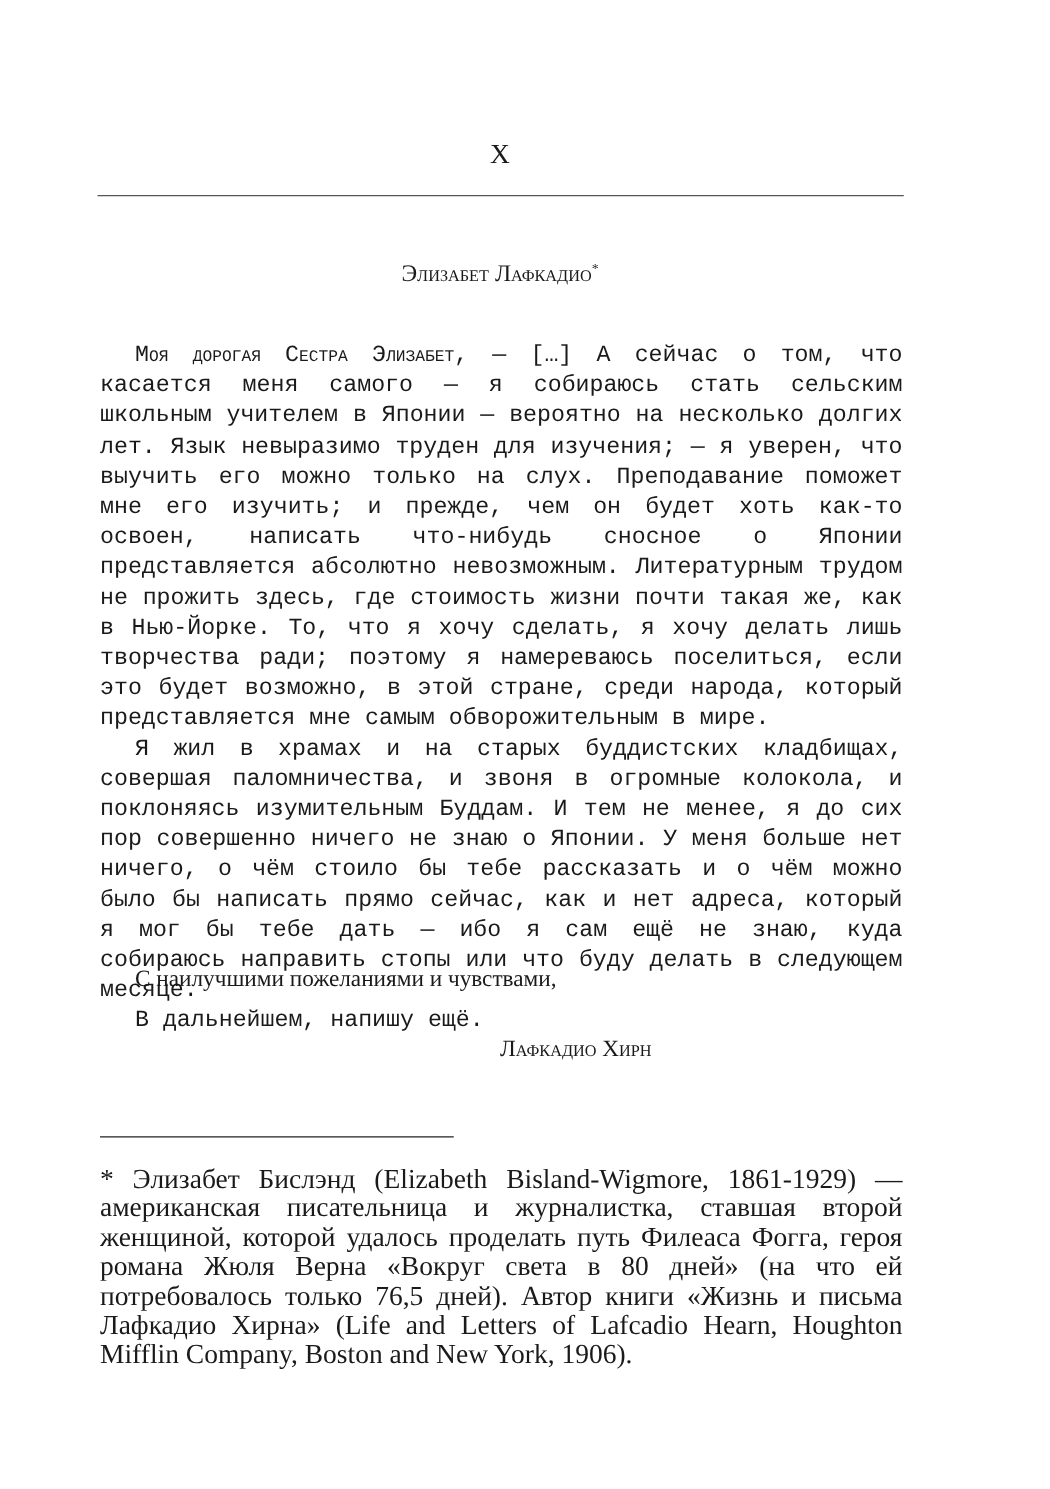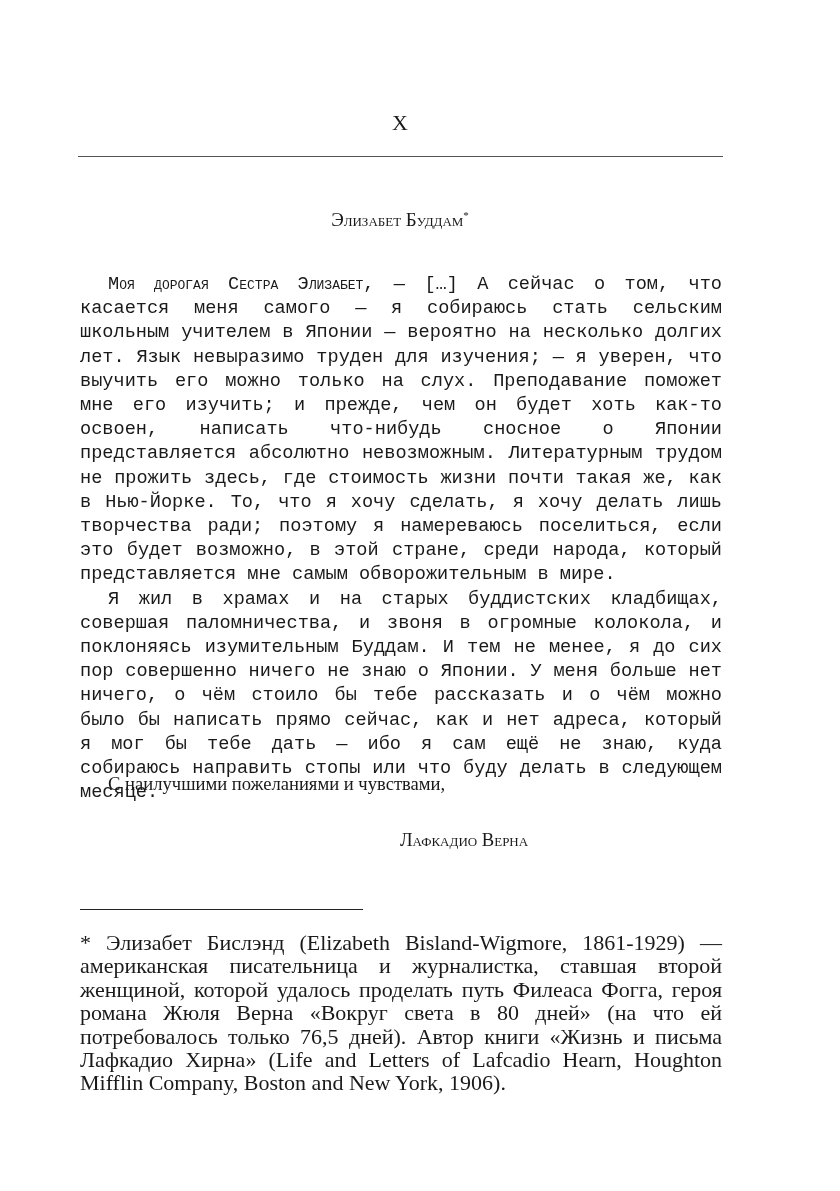--- a/index.html
+++ b/index.html
@@ -24,26 +24,27 @@
               font-size: 22px; line-height: 23.4px; text-align: justify; }
 </style>
 </head>
 <body>
 
 <div class="page-num">X</div>
 <div class="top-rule"></div>
 
 <div class="heading">
   <div>
-    <span class="sc">Элизабет Буддам</span><span class="sup">*</span>
+    <span class="sc">Элизабет Лафкадио</span><span class="sup">*</span>
   </div>
 </div>
 
 <div class="body">
   <p><span class="sc">Моя дорогая Сестра Элизабет,</span><span> — […] А сейчас о том, что касается меня самого — я собираюсь стать сельским школьным учителем в Японии — вероятно на несколько долгих лет. Язык невыразимо труден для изучения; — я уверен, что выучить его можно только на слух. Преподавание поможет мне его изучить; и прежде, чем он будет хоть как-то освоен, написать что-нибудь сносное о Японии представляется абсолютно невозможным. Литературным трудом не прожить здесь, где стоимость жизни почти такая же, как в Нью-Йорке. То, что я хочу сделать, я хочу делать лишь творчества ради; поэтому я намереваюсь поселиться, если это будет возможно, в этой стране, среди народа, который представляется мне самым обворожительным в мире.</span></p>
   <p>Я жил в храмах и на старых буддистских кладбищах, совершая паломничества, и звоня в огромные колокола, и поклоняясь изумительным Буддам. И тем не менее, я до сих пор совершенно ничего не знаю о Японии. У меня больше нет ничего, о чём стоило бы тебе рассказать и о чём можно было бы написать прямо сейчас, как и нет адреса, который я мог бы тебе дать — ибо я сам ещё не знаю, куда собираюсь направить стопы или что буду делать в следующем месяце.</p>
+  <p>В дальнейшем, напишу ещё.</p>
 </div>
 
 <div class="closing">С наилучшими пожеланиями и чувствами,</div>
-<div class="signature sc">Лафкадио Верна</div>
+<div class="signature sc">Лафкадио Хирн</div>
 
 <div class="fn-rule"></div>
 <div class="footnote"><span>*</span><span> Элизабет Бислэнд (Elizabeth Bisland-Wigmore, 1861-1929) — американская писательница и журналистка, ставшая второй женщиной, которой удалось проделать путь Филеаса Фогга, героя романа Жюля Верна «Вокруг света в 80 дней» (на что ей потребовалось только 76,5 дней). Автор книги «Жизнь и письма Лафкадио Хирна» (Life and Letters of Lafcadio Hearn, Houghton Mifflin Company, Boston and New York, 1906).</span></div>
 
 </body></html>

